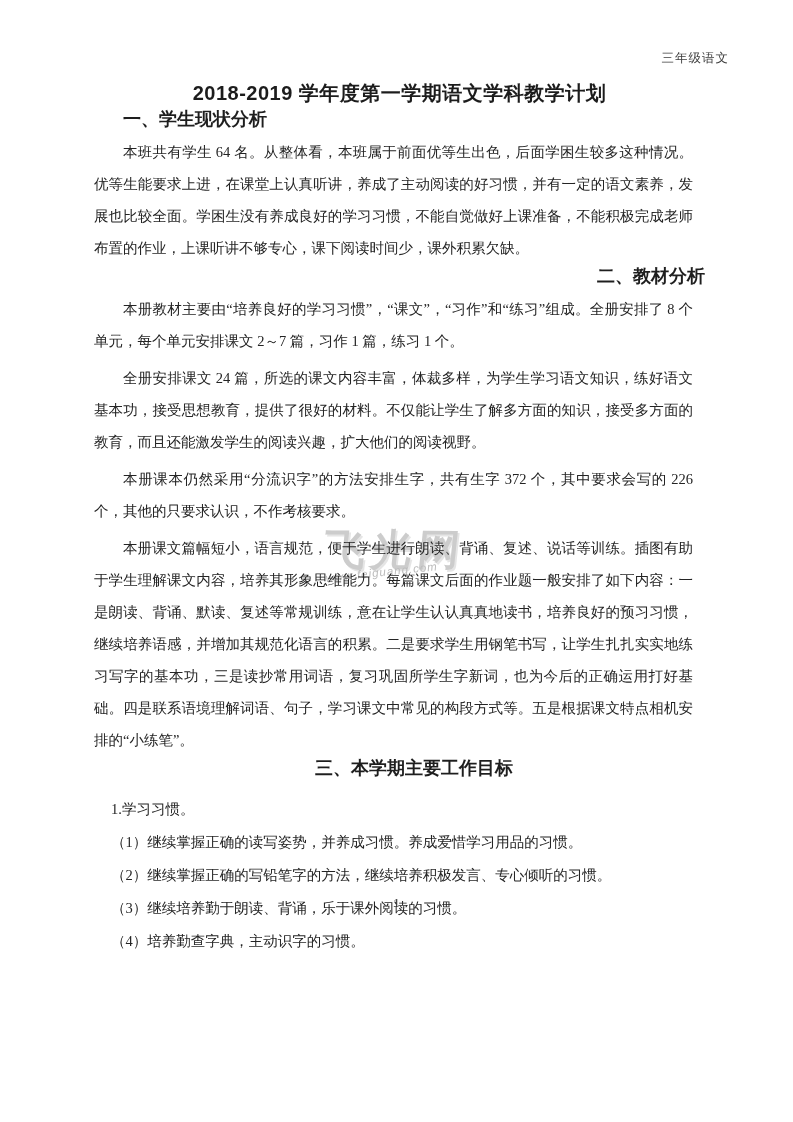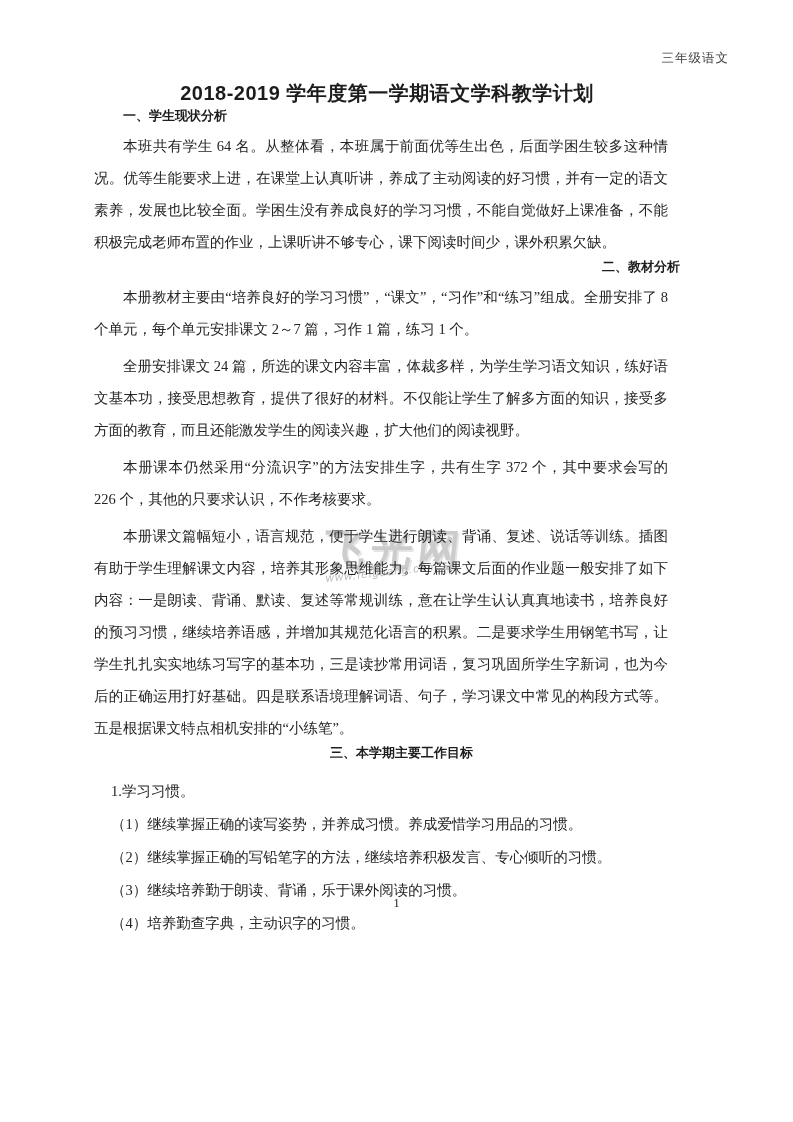--- a/index.html
+++ b/index.html
@@ -21,36 +21,36 @@
     top: 50px;
     right: 64px;
     z-index: 2;
     font-size: 12.5px;
     letter-spacing: 1px;
     color: #3c3c3c;
   }
   .content {
     position: relative;
     z-index: 1;
-    padding: 0 113px 0 94px;
+    padding: 0 88px 0 94px;
   }
   .doc-title {
     margin: 0;
     padding-top: 80px;
     text-align: center;
     font-family: "Liberation Sans", "DejaVu Sans", sans-serif;
     font-size: 20px;
     font-weight: bold;
     color: #1c1c1c;
     letter-spacing: 0.5px;
   }
   h2.sec {
     margin: 0 0 0 29px;
     font-family: "Liberation Sans", "DejaVu Sans", sans-serif;
-    font-size: 13px;
+    font-size: 18px;
     font-weight: bold;
     color: #1e1e1e;
   }
   .sec-1 { margin-top: 20px; }
   .sec-2 { margin-top: 30px; text-align: right; }
   .sec-3 { margin-top: 34px; text-align: center; }
   p.para {
     margin: 5px 12px 0 0;
     font-size: 14.5px;
     line-height: 32px;

